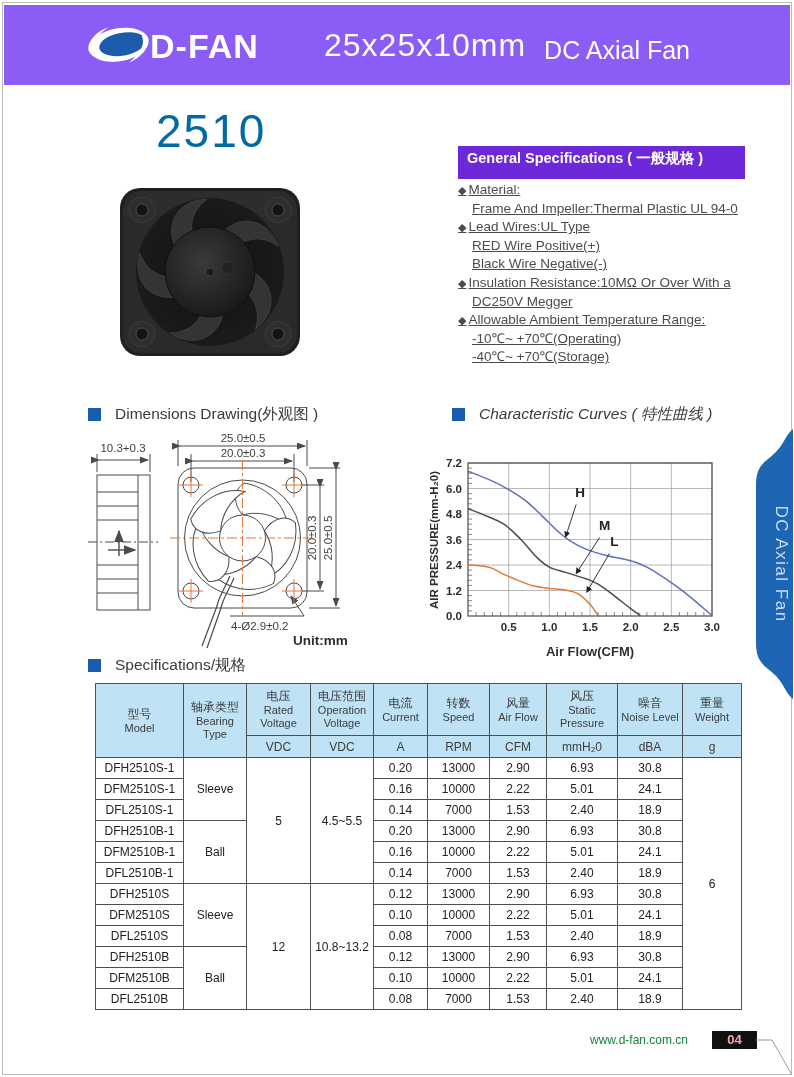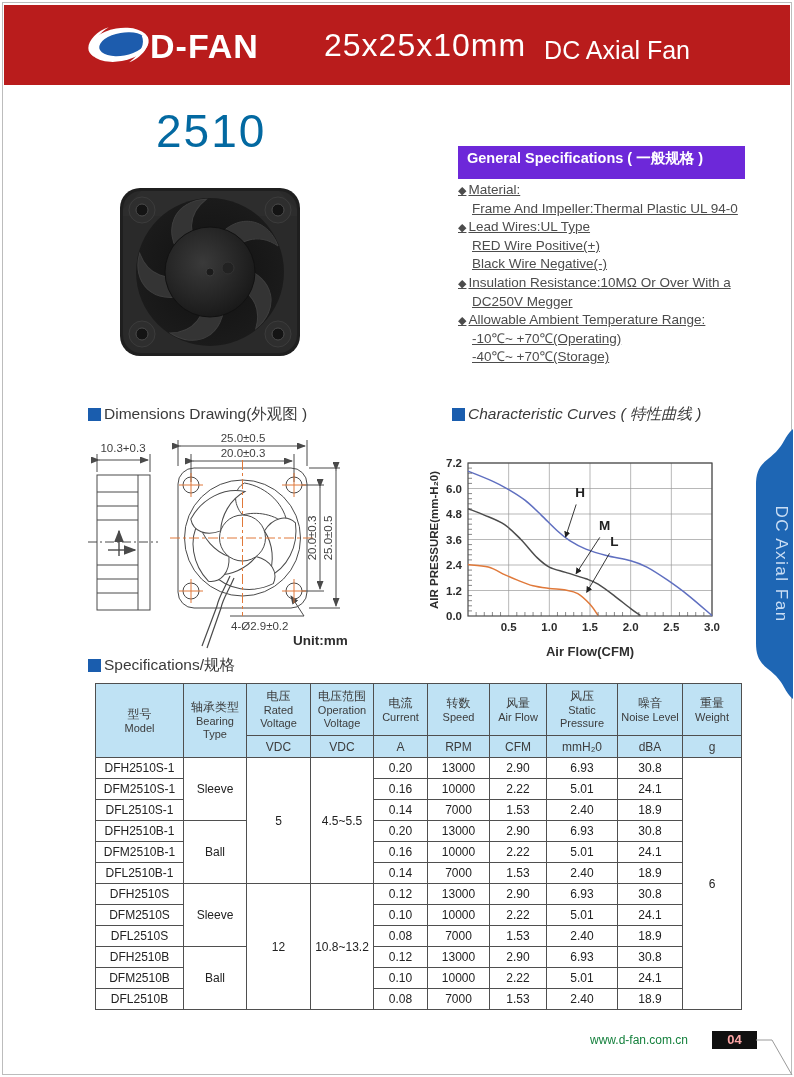--- a/index.html
+++ b/index.html
@@ -3,39 +3,39 @@
 <meta charset="utf-8">
 <style>
   html,body{margin:0;padding:0;}
   body{
     width:794px;height:1077px;position:relative;background:#ffffff;
     font-family:"Liberation Sans", sans-serif; overflow:hidden;
   }
   .page-frame{position:absolute;inset:2px;border:1px solid #bcbcbc;pointer-events:none;}
 
   
-  .band{position:absolute;left:4px;top:5px;width:786px;height:80px;background:#b91c1c;display:flex;align-items:center;}
+  .band{position:absolute;left:4px;top:5px;width:786px;height:80px;background:#8b5cf6;display:flex;align-items:center;}
   .band .logo{margin-left:82px;width:176px;height:56px;flex:0 0 auto;}
   .header-title{color:#fff;font-size:32px;margin-left:62px;letter-spacing:1px;}
   .header-sub{color:#fff;font-size:25px;margin-left:18px;padding-top:10px;}
 
   
   .model-title{position:absolute;left:156px;top:104px;font-size:46px;color:#0369a1;letter-spacing:2px;}
   .fan-photo{position:absolute;left:111px;top:176px;}
 
   
   .gspec{position:absolute;left:458px;top:146px;width:300px;}
   .gspec-bar{background:#6d28d9;color:#fff;font-weight:bold;font-size:14.5px;height:33px;line-height:25px;padding-left:9px;width:287px;box-sizing:border-box;}
   .gspec-list{margin-top:2px;font-size:13.5px;color:#4c4c4c;text-decoration:underline;}
   .spec-line{line-height:18.6px;white-space:nowrap;}
   .spec-line .diamond{font-size:11px;margin-right:2px;color:#4c4c4c;}
   .spec-line.indent{padding-left:14px;}
 
   
-  .section-title{position:absolute;display:flex;align-items:center;gap:3px;font-size:15.5px;color:#3a3a3a;}
+  .section-title{position:absolute;display:flex;align-items:center;gap:14px;font-size:15.5px;color:#3a3a3a;}
   .section-title .sq{width:13px;height:13px;background:#1a5dae;flex:0 0 auto;}
   #sec-dim{left:88px;top:404px;}
   #sec-curve{left:452px;top:404px;font-style:italic;}
   #sec-table{left:88px;top:655px;}
 
   .dim-svg{position:absolute;left:78px;top:430px;}
   .chart-svg{position:absolute;left:424px;top:430px;}
 
   
   .spec-table{position:absolute;left:95px;top:683px;width:646px;border-collapse:collapse;table-layout:fixed;}

